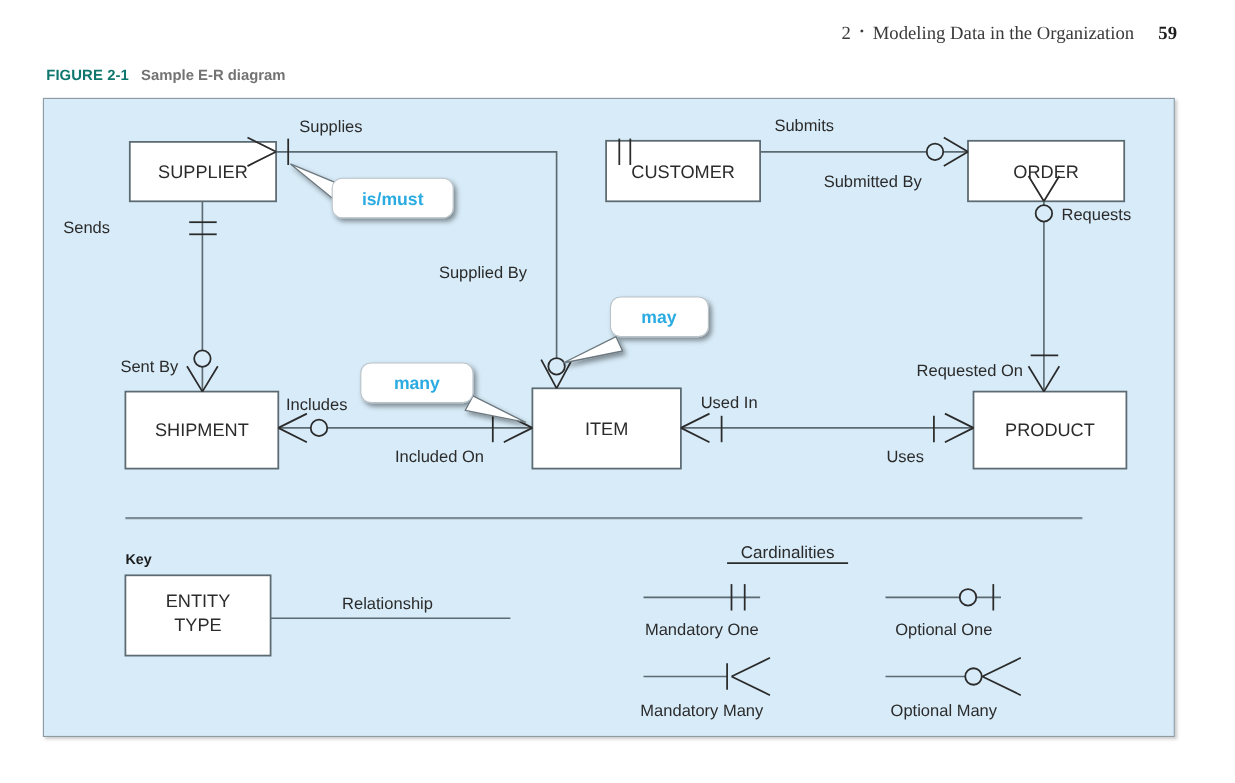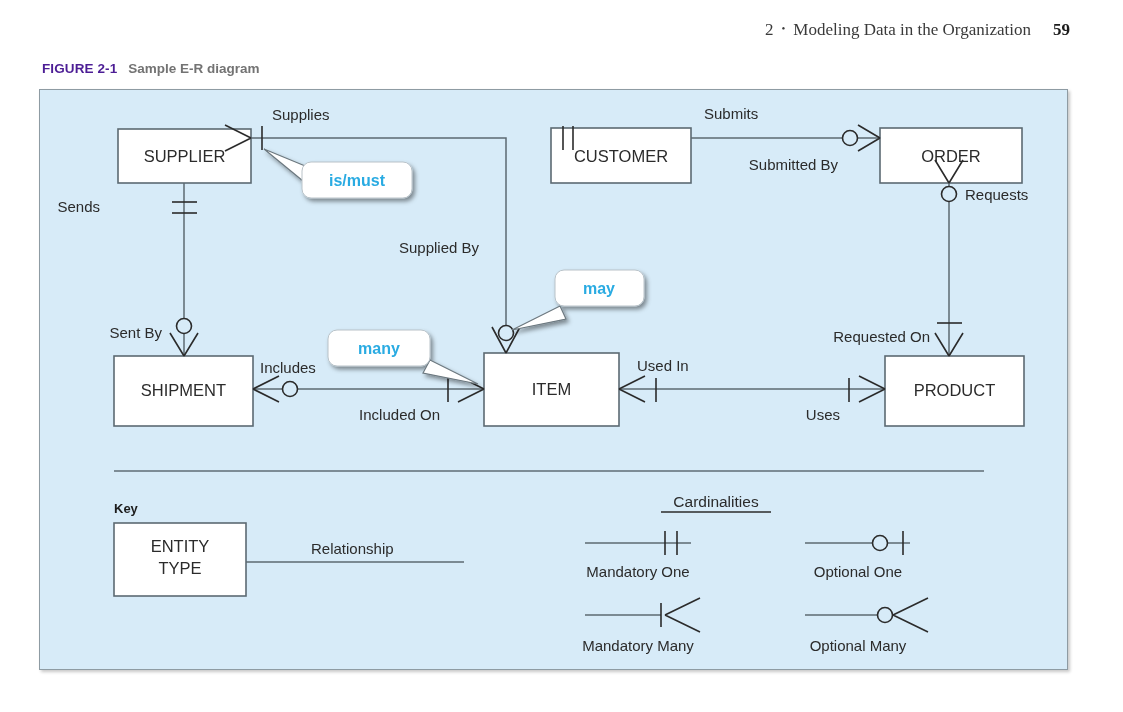--- a/index.html
+++ b/index.html
@@ -32,21 +32,21 @@
   }
 
   
   .figcap {
     position: absolute;
     left: 42px; top: 61px;
     font-size: 13.5px;
     font-weight: bold;
     white-space: nowrap;
   }
-  .figcap .lbl { color: #4c1d95; letter-spacing: .1px; }
+  .figcap .lbl { color: #0f766e; letter-spacing: .1px; }
   .figcap .ttl { color: #737373; margin-left: 11px; }
 
   
   .panel {
     position: absolute;
     left: 39px; top: 89px;
     width: 1029px; height: 581px;
     background: #d7ebf8;
     border: 1.5px solid #8e9ba3;
     box-shadow: 2px 2px 3px rgba(0,0,0,.22);

